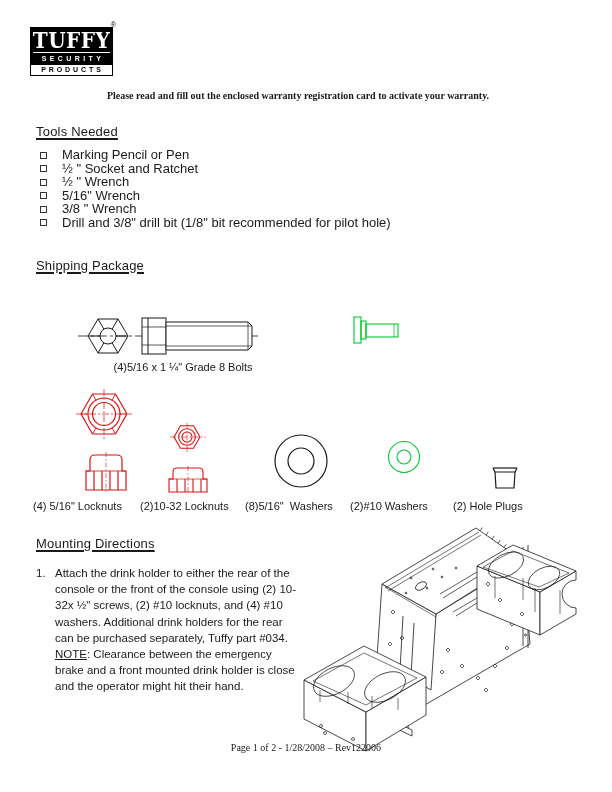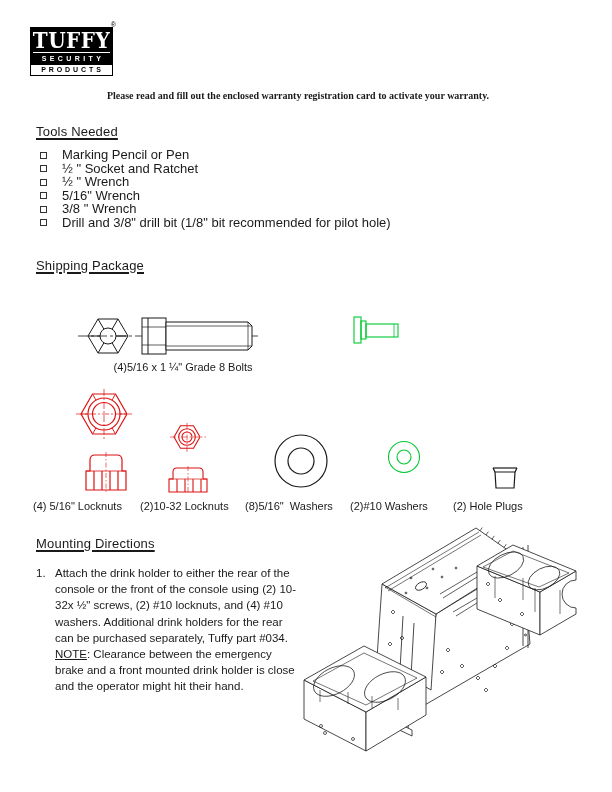--- a/index.html
+++ b/index.html
@@ -271,14 +271,15 @@
     <ellipse cx="95" cy="167" rx="22" ry="13" transform="rotate(-27 95 167)" stroke-width="0.7"></ellipse>
     <line x1="30" y1="170" x2="30" y2="182" stroke-width="0.6"></line>
     <line x1="58" y1="172" x2="58" y2="184" stroke-width="0.6"></line>
     <line x1="82" y1="176" x2="82" y2="188" stroke-width="0.6"></line>
     <line x1="108" y1="178" x2="108" y2="190" stroke-width="0.6"></line>
     <circle cx="31" cy="206" r="1.5" stroke-width="0.7"></circle>
     <circle cx="35" cy="213" r="1.5" stroke-width="0.7"></circle>
     <circle cx="63" cy="219" r="1.5" stroke-width="0.7"></circle>
   </svg>
 
+  <div class="abs footer">Page 1 of 2 - 1/28/2008 – Rev122006</div>
 
 </div>
 
 </body></html>

